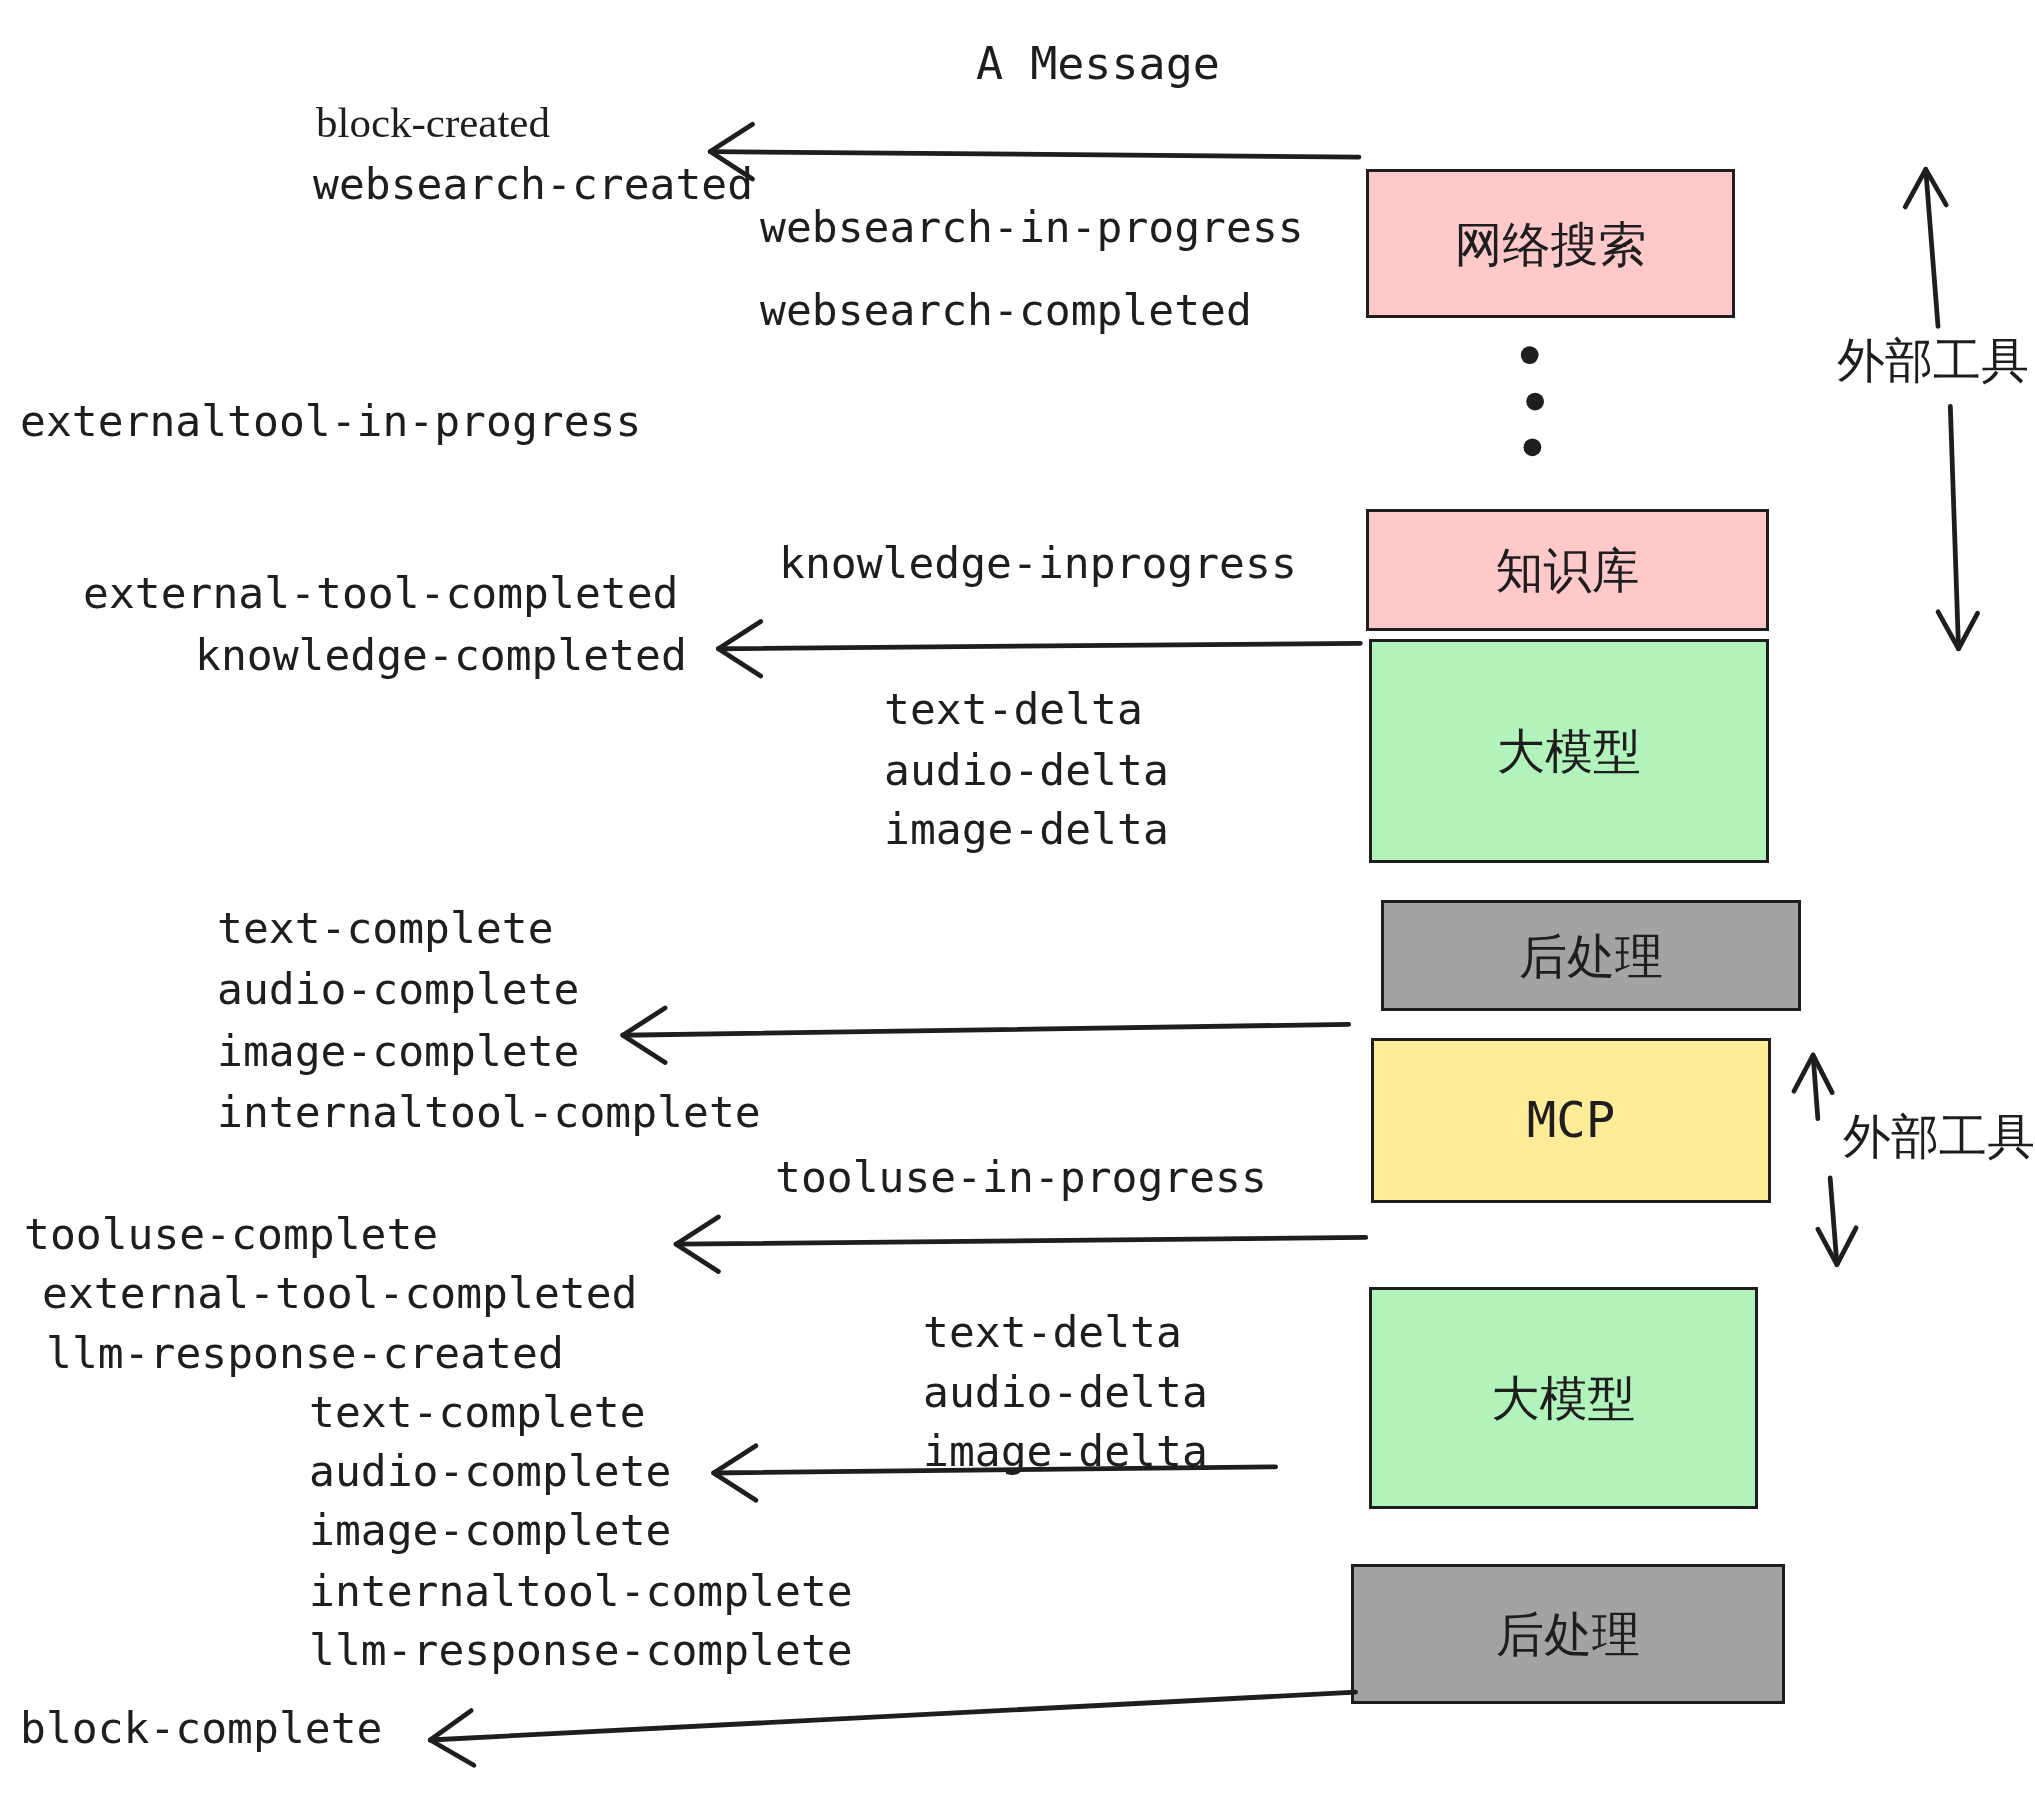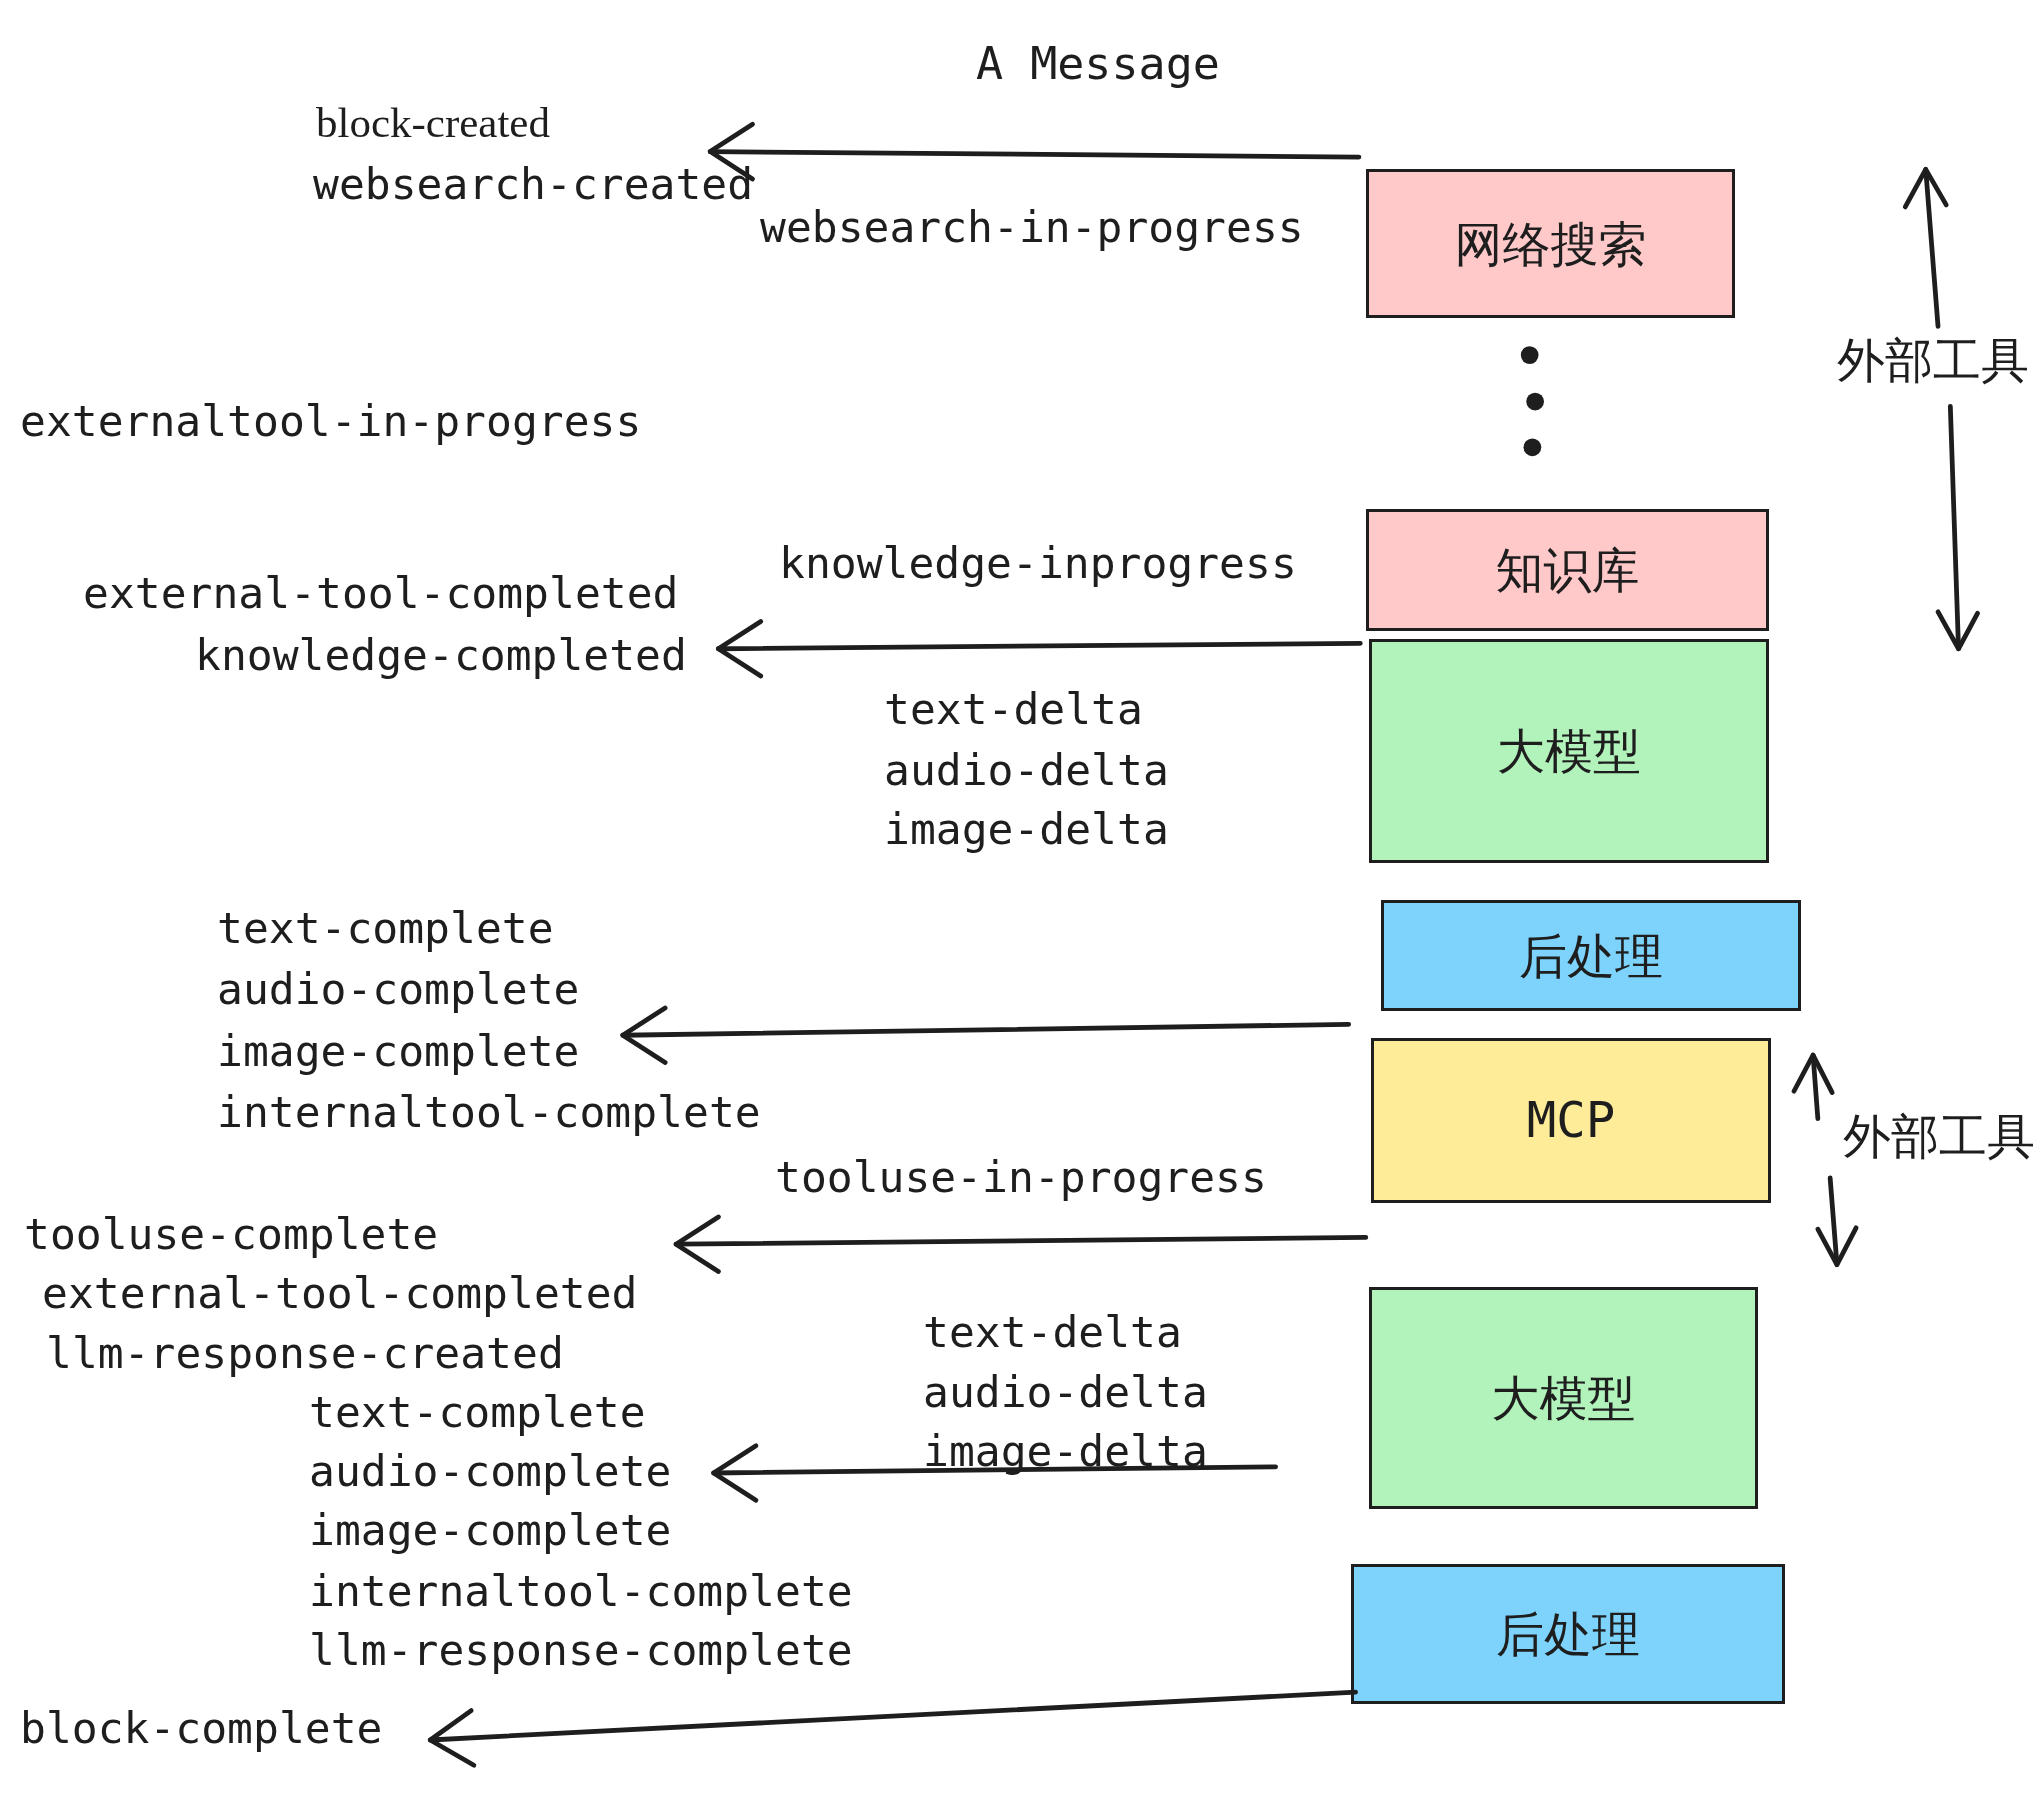--- a/index.html
+++ b/index.html
@@ -19,39 +19,40 @@
   .box{
     position:absolute; border:3.4px solid var(--ink); box-sizing:border-box;
     display:flex; align-items:center; justify-content:center;
     font-size:48px; line-height:1;
   }
   .cn{ font-family:"DejaVu Sans","Liberation Sans",sans-serif; }
   .mono{ font-family:"DejaVu Sans Mono","Liberation Mono",monospace; font-size:49px; }
   .pink{ background:var(--pink); }
   .green{ background:var(--green); }
   .yellow{ background:var(--yellow); }
-  .white{ background:#7dd3fc; }
+  .white{ background:#a3a3a3; }
   .anno{
     position:absolute; font-size:48px; line-height:1; white-space:nowrap;
     font-family:"DejaVu Sans","Liberation Sans",sans-serif;
   }
   svg.overlay{ position:absolute; left:0; top:0; width:2035px; height:1796px; }
   .ln{ stroke:var(--ink); stroke-width:7; fill:none; stroke-linecap:round; stroke-linejoin:round; }
   .dot{ fill:var(--ink); stroke:none; }
 </style>
 </head>
 <body>
 
 <div class="stage">
 
   <div class="title">A Message</div>
 
   <div class="ev" style="left:316px;  top:101px;font-family:Liberation Serif, serif;">block-created</div>
   <div class="ev" style="left:313px;  top:163px;">websearch-created</div>
   <div class="ev" style="left:760px; top:206px;">websearch-in-progress</div>
+  <div class="ev" style="left:760px; top:289px;">websearch-completed</div>
   <div class="ev" style="left:20px;   top:400px;">externaltool-in-progress</div>
   <div class="ev" style="left:779px; top:542px;">knowledge-inprogress</div>
   <div class="ev" style="left:83px;  top:572px;">external-tool-completed</div>
   <div class="ev" style="left:195px;  top:634px;">knowledge-completed</div>
   <div class="ev" style="left:884px; top:688px;">text-delta</div>
   <div class="ev" style="left:884px; top:749px;">audio-delta</div>
   <div class="ev" style="left:884px; top:808px;">image-delta</div>
   <div class="ev" style="left:217px;  top:907px;">text-complete</div>
   <div class="ev" style="left:217px;  top:968px;">audio-complete</div>
   <div class="ev" style="left:217px;  top:1030px;">image-complete</div>

